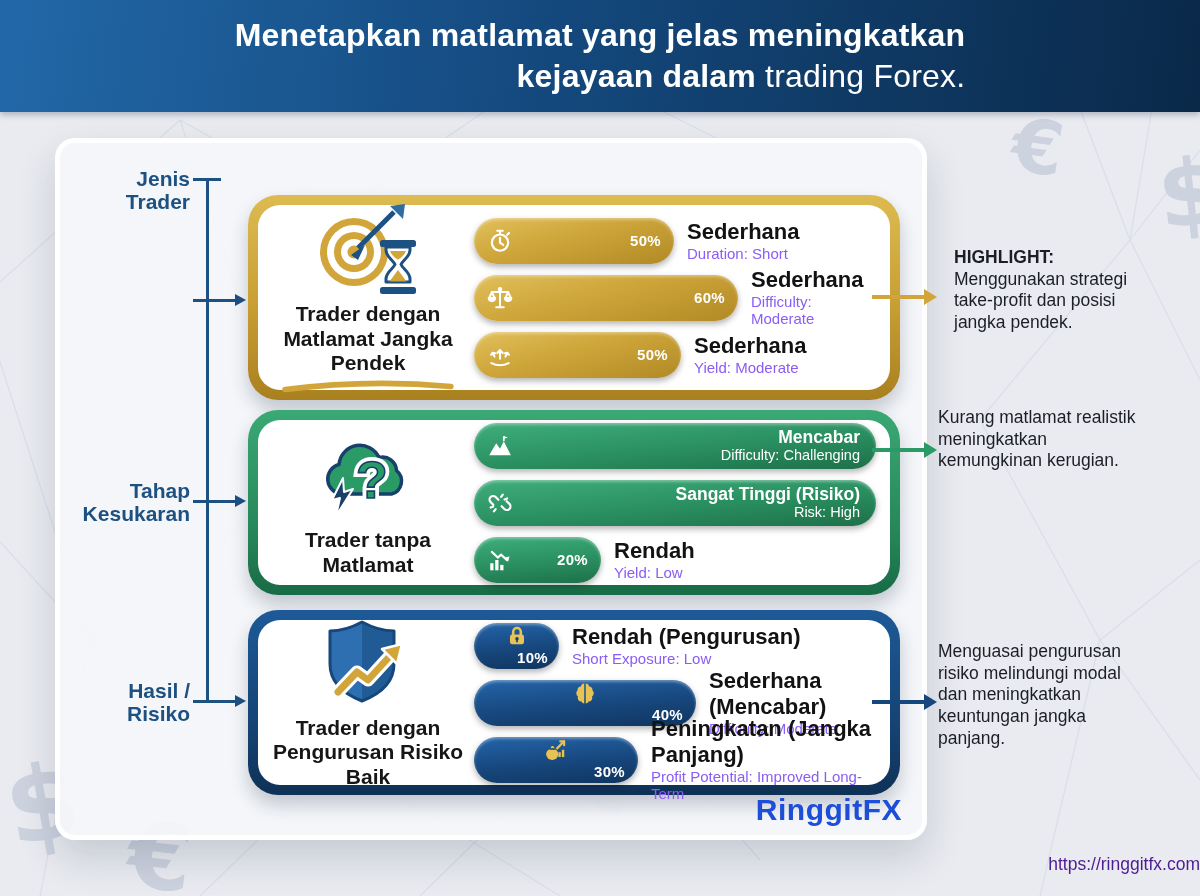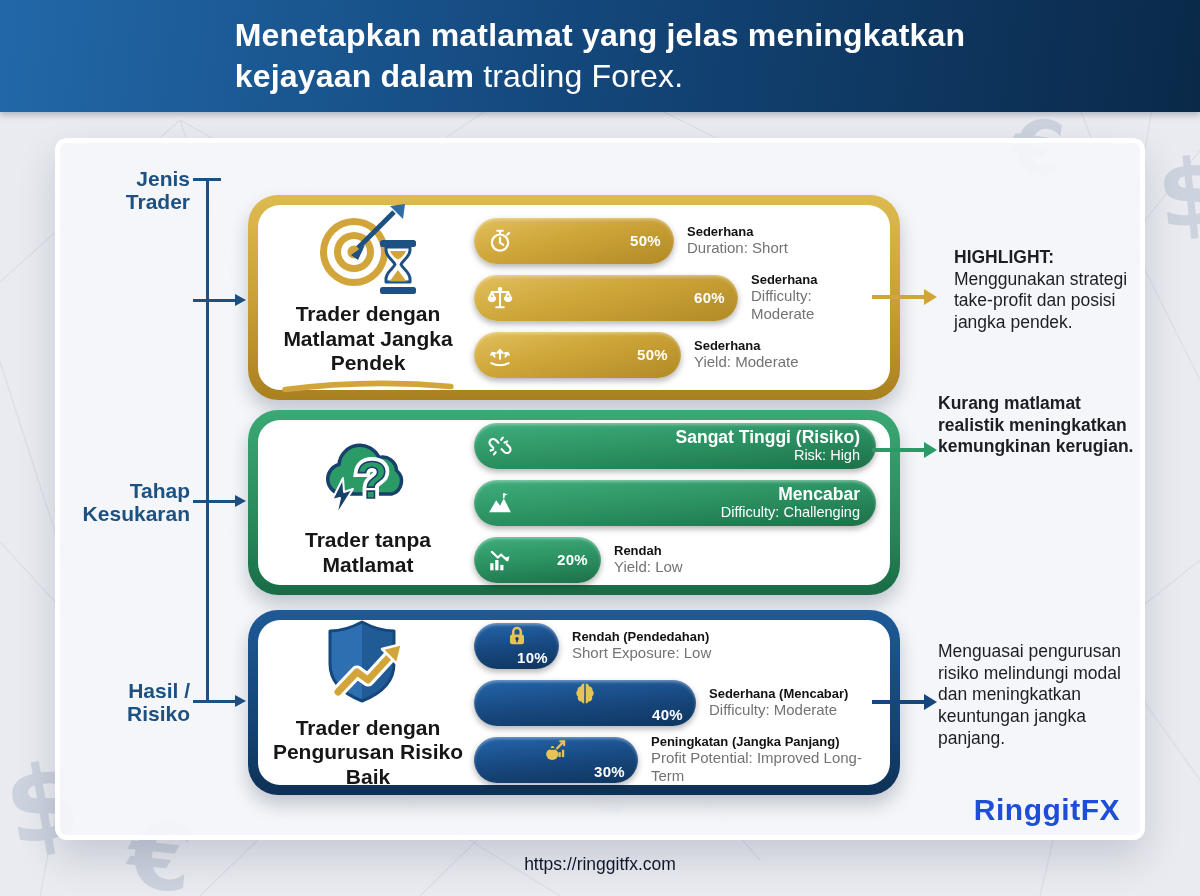--- a/index.html
+++ b/index.html
@@ -22,30 +22,30 @@
   .w5 { left:344px;  top:522px;  font-size:60px;  color:#d6dbe6;}
   .w6 { left:588px;  top:768px;  font-size:54px;  color:#d6dbe6;}
   
   .banner {
     position:absolute; left:0; top:0; width:1200px; height:112px; z-index:3;
     background:linear-gradient(97deg,#2268a8 0%, #14497e 45%, #0a2949 100%);
     display:flex; align-items:center; justify-content:center;
     box-shadow:0 3px 6px rgba(10,25,50,.25);
   }
   .banner-title {
-    color:#fff; font-size:32px; line-height:1.28; text-align:left;
+    color:#fff; font-size:32px; line-height:1.28; text-align:right;
     font-weight:800; letter-spacing:.2px;
   }
   .banner-title .regular { font-weight:400; }
   
   .card {
-    position:absolute; left:55px; top:138px; width:1090px; height:702px; z-index:2;
+    position:absolute; left:55px; top:138px; width:872px; height:702px; z-index:2;
     background:rgba(244,246,250,.93);
     border:5px solid rgba(255,255,255,.95);
-    border-radius:12px;
+    border-radius:20px;
     box-shadow:0 18px 38px rgba(20,30,60,.16);
   }
   
   .rail-label {
     position:absolute; color:#1d5181; font-weight:800; line-height:1.1;
     text-align:right; font-size:21px;
   }
   .rl-jenis  { left:8px;  top:24px;  width:122px; }
   .rl-tempoh { left:20px; top:124px; width:110px; }
   .rl-tahap  { left:0px;  top:336px; width:130px; }
@@ -86,42 +86,42 @@
   }
   .pill-gold  { background:linear-gradient(165deg,#e2c05c 0%,#cda539 45%,#b28a26 100%); }
   .pill-green { background:linear-gradient(175deg,#3fae7c 0%,#2a8f60 55%,#1d7049 100%); }
   .pill-blue  { background:linear-gradient(175deg,#2465aa 0%,#17477d 55%,#0f3560 100%);flex-direction:column; }
   .bar-icon { width:26px; height:26px; flex:none; display:flex; align-items:center; justify-content:center; }
   .bar-value { margin-left:auto; color:#fff; font-weight:800; font-size:15px; letter-spacing:.3px; }
   .inside-label { margin-left:auto; text-align:right; color:#fff; line-height:1.12; padding-right:3px; }
   .inside-label .b { font-weight:800; font-size:17.5px; }
   .inside-label .s { font-weight:400; font-size:14.5px; }
   .bar-label { line-height:1.18; }
-  .bar-label .b { font-weight:800; font-size:13px; color:#121212; }
-  .bar-label .s { font-weight:400; font-size:15px; color:#737373; }
+  .bar-label .b { font-weight:800; font-size:22px; color:#121212; }
+  .bar-label .s { font-weight:400; font-size:15px; color:#8b5cf6; }
   
   .annotation { position:absolute; left:878px; width:212px; font-size:17.5px; color:#1b1f25; line-height:1.24; }
-  .anno-gold  { top:104px;margin-left:16px; } .anno-green { top:250px;font-weight:bold; } .anno-blue { top:498px; }
+  .anno-gold  { top:104px;margin-left:16px; } .anno-green { top:264px; } .anno-blue { top:498px; }
   .anno-heading { font-weight:800; }
   .anno-arrow { position:absolute; width:52px; height:3.5px; }
   .anno-arrow::after {
     content:""; position:absolute; right:-13px; top:-6.5px;
     border-top:8px solid transparent; border-bottom:8px solid transparent;
   }
   .aa-gold  { top:152px; left:812px; background:#d2a53a; } .aa-gold::after  { border-left:13px solid #d2a53a; }
   .aa-green { top:305px; left:812px; background:#2a9a66; } .aa-green::after { border-left:13px solid #2a9a66; }
   .aa-blue  { top:557px; left:812px; background:#16477c; } .aa-blue::after  { border-left:13px solid #16477c; }
   
   .logo {
     position:absolute; right:20px; top:650px; font-size:30px; font-weight:800;
     color:#1d4ed8; letter-spacing:.5px;
   }
   .url {
     position:absolute; left:0; top:854px; width:1200px; z-index:3;
-    text-align:center; font-size:17.5px; color:#0f172a;
+    text-align:right; font-size:17.5px; color:#4c1d95;
   }
 </style>
 </head>
 <body>
 
 <svg class="mesh" width="1200" height="896">
   <g stroke="#d2d7e2" stroke-width="1.2" fill="none" opacity="0.65">
     <path d="M-20 300 L180 120 L340 210 L300 480 L90 640 Z"></path>
     <path d="M180 120 L300 480 M-20 520 L90 640 L40 896 M90 640 L340 760 L200 896 M340 760 L560 896"></path>
     <path d="M1050 30 L1130 240 L980 420 M1130 240 L1200 380 M1160 60 L1130 240 M1200 150 L1130 240"></path>
@@ -249,47 +249,47 @@
           <text x="60" y="70" font-size="52" font-weight="bold" text-anchor="middle" fill="#2a9a66" stroke="#ffffff" stroke-width="9" paint-order="stroke" font-family="Liberation Sans, sans-serif">?</text>
           <text x="60" y="70" font-size="52" font-weight="bold" text-anchor="middle" fill="#2a9a66" stroke="#17406b" stroke-width="1.6" font-family="Liberation Sans, sans-serif">?</text>
           <polygon points="31,50 20,72 28,70 24,88 41,61 32,64" fill="#17406b" stroke="#fff" stroke-width="2" stroke-linejoin="round"></polygon>
         </svg>
         <div class="section-title">Trader tanpa Matlamat</div>
       </div>
       <div class="bars">
         <div class="bar-row">
           <div class="pill pill-green" style="width:100%">
             <span class="bar-icon">
+              <svg width="26" height="26" viewBox="0 0 24 24">
+                <polygon points="2,20.5 8.5,9.5 12,14.5 15.5,7.5 22,20.5" fill="#fff"></polygon>
+                <line x1="15.5" y1="7.5" x2="15.5" y2="3" stroke="#fff" stroke-width="1.6"></line>
+                <polygon points="15.5,3 19.2,3.9 15.5,5.6" fill="#fff"></polygon>
+              </svg>
+            </span>
+            <span class="inside-label">
+              <div class="b">Mencabar</div>
+              <div class="s">Difficulty: Challenging</div>
+            </span>
+          </div>
+        </div>
+        <div class="bar-row">
+          <div class="pill pill-green" style="width:100%">
+            <span class="bar-icon">
               <svg width="26" height="26" viewBox="0 0 24 24" fill="none" stroke="#fff" stroke-width="2" stroke-linecap="round">
                 <path d="M10.5 9 L8 6.5 a3.3 3.3 0 0 0 -4.7 4.7 L5.8 13.7"></path>
                 <path d="M13.5 15 L16 17.5 a3.3 3.3 0 0 0 4.7 -4.7 L18.2 10.3"></path>
                 <line x1="13" y1="6.3" x2="14.6" y2="4.2"></line>
                   <line x1="16.2" y1="8.8" x2="18.6" y2="7.8"></line>
                 <line x1="8" y1="17.7" x2="6.4" y2="19.8"></line>
                   <line x1="5.8" y1="15.2" x2="3.4" y2="16.2"></line>
               </svg>
             </span>
             <span class="inside-label">
               <div class="b">Sangat Tinggi (Risiko)</div>
               <div class="s">Risk: High</div>
-            </span>
-          </div>
-        </div>
-        <div class="bar-row">
-          <div class="pill pill-green" style="width:100%">
-            <span class="bar-icon">
-              <svg width="26" height="26" viewBox="0 0 24 24">
-                <polygon points="2,20.5 8.5,9.5 12,14.5 15.5,7.5 22,20.5" fill="#fff"></polygon>
-                <line x1="15.5" y1="7.5" x2="15.5" y2="3" stroke="#fff" stroke-width="1.6"></line>
-                <polygon points="15.5,3 19.2,3.9 15.5,5.6" fill="#fff"></polygon>
-              </svg>
-            </span>
-            <span class="inside-label">
-              <div class="b">Mencabar</div>
-              <div class="s">Difficulty: Challenging</div>
             </span>
           </div>
         </div>
         <div class="bar-row">
           <div class="pill pill-green" style="width:127px">
             <span class="bar-icon">
               <svg width="26" height="26" viewBox="0 0 24 24">
                 <rect x="3" y="15" width="3" height="6.5" fill="#fff"></rect>
                 <rect x="7.6" y="12" width="3" height="9.5" fill="#fff"></rect>
                 <rect x="12.2" y="16.5" width="3" height="5" fill="#fff"></rect>
@@ -327,21 +327,21 @@
               <svg width="24" height="24" viewBox="0 0 24 24">
                 <path d="M8.2 11 V7.8 a3.8 3.8 0 0 1 7.6 0 V11" stroke="#e7c254" stroke-width="2.6" fill="none"></path>
                 <rect x="5" y="10.5" width="14" height="9.8" rx="2.2" fill="#e7c254"></rect>
                 <circle cx="12" cy="14.8" r="1.7" fill="#123c6f"></circle>
                 <rect x="11.2" y="15.5" width="1.6" height="2.8" fill="#123c6f"></rect>
               </svg>
             </span>
             <span class="bar-value">10%</span>
           </div>
           <div class="bar-label">
-            <div class="b">Rendah (Pendedahan)</div>
+            <div class="b">Rendah (Pengurusan)</div>
             <div class="s">Short Exposure: Low</div>
           </div>
         </div>
         <div class="bar-row">
           <div class="pill pill-blue" style="width:222px">
             <span class="bar-icon">
               <svg width="26" height="26" viewBox="0 0 24 24">
                 <path d="M11.3 3.2 a3.2 3.2 0 0 0 -3.1 2.7 A3.4 3.4 0 0 0 5.1 9.5 a3.7 3.7 0 0 0 .4 5.7 a3.3 3.3 0 0 0 3.2 4.6 a2.9 2.9 0 0 0 2.6 1.8 Z" fill="#e7c254"></path>
                 <path d="M12.7 3.2 a3.2 3.2 0 0 1 3.1 2.7 A3.4 3.4 0 0 1 18.9 9.5 a3.7 3.7 0 0 1 -.4 5.7 a3.3 3.3 0 0 1 -3.2 4.6 a2.9 2.9 0 0 1 -2.6 1.8 Z" fill="#e7c254"></path>
               </svg>

